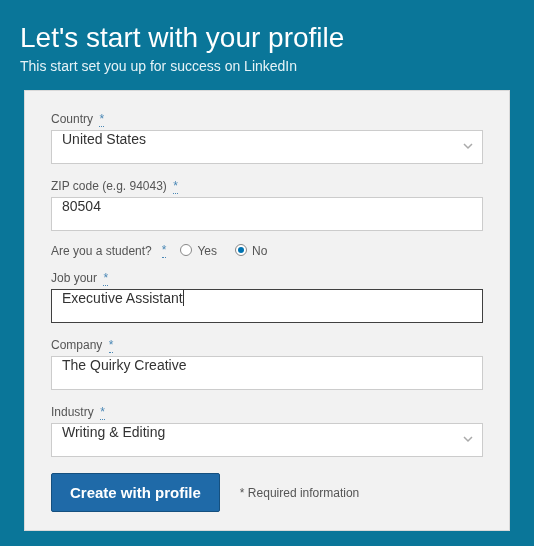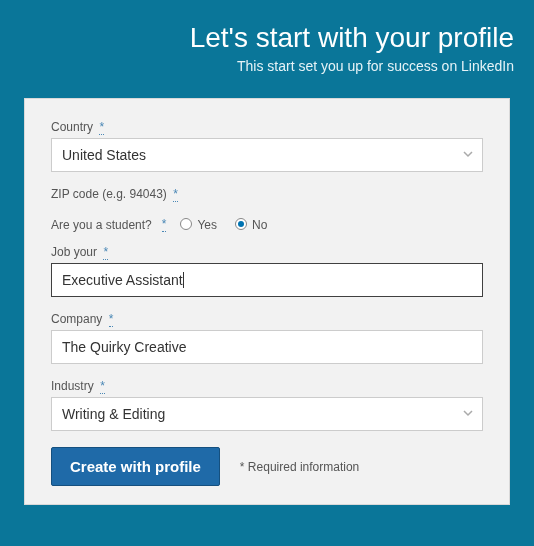--- a/index.html
+++ b/index.html
@@ -4,22 +4,22 @@
 <style>
   * { box-sizing: border-box; margin: 0; padding: 0; }
   body {
     font-family: Arial, Helvetica, sans-serif;
     background: #0a7699;
     width: 534px;
     height: 546px;
     overflow: hidden;
   }
   .header {
-    text-align: right;
-    padding: 22px 20px 24px;
+    text-align: left;
+    padding: 22px 20px 16px;
     color: #fff;
   }
   .header h1 {
     font-size: 28px;
     font-weight: 300;
     margin-bottom: 4px;
   }
   .header p {
     font-size: 14px;
     font-weight: 300;
@@ -49,21 +49,20 @@
   }
   .select, .input {
     width: 100%;
     height: 34px;
     background: #fff;
     border: 1px solid #ccc;
     font-size: 14px;
     color: #333;
     padding: 0 10px;
     display: flex;
-    align-items: center;
     position: relative;
   }
   .select .chev {
     position: absolute;
     right: 8px;
     top: 50%;
     transform: translateY(-50%);
     color: #aaa;
   }
   .input.focused {
@@ -152,20 +151,23 @@
         <svg width="12" height="12" viewBox="0 0 12 12">
             <path d="M2 4 L6 8 L10 4" stroke="#aaa" stroke-width="1.5" fill="none"></path>
           </svg>
       </span>
     </div>
   </div>
 
   <div class="field">
     <span class="label">ZIP code (e.g. 94043)</span>
     <span class="req">*</span>
+    <div class="input">
+      <span>80504</span>
+    </div>
   </div>
 
   <div class="radio-row">
     <span>Are you a student?</span>
     <span class="req">*</span>
     <span class="radio-wrap">
       <span class="radio"></span>
       <span>Yes</span>
     </span>
     <span class="radio-wrap">

